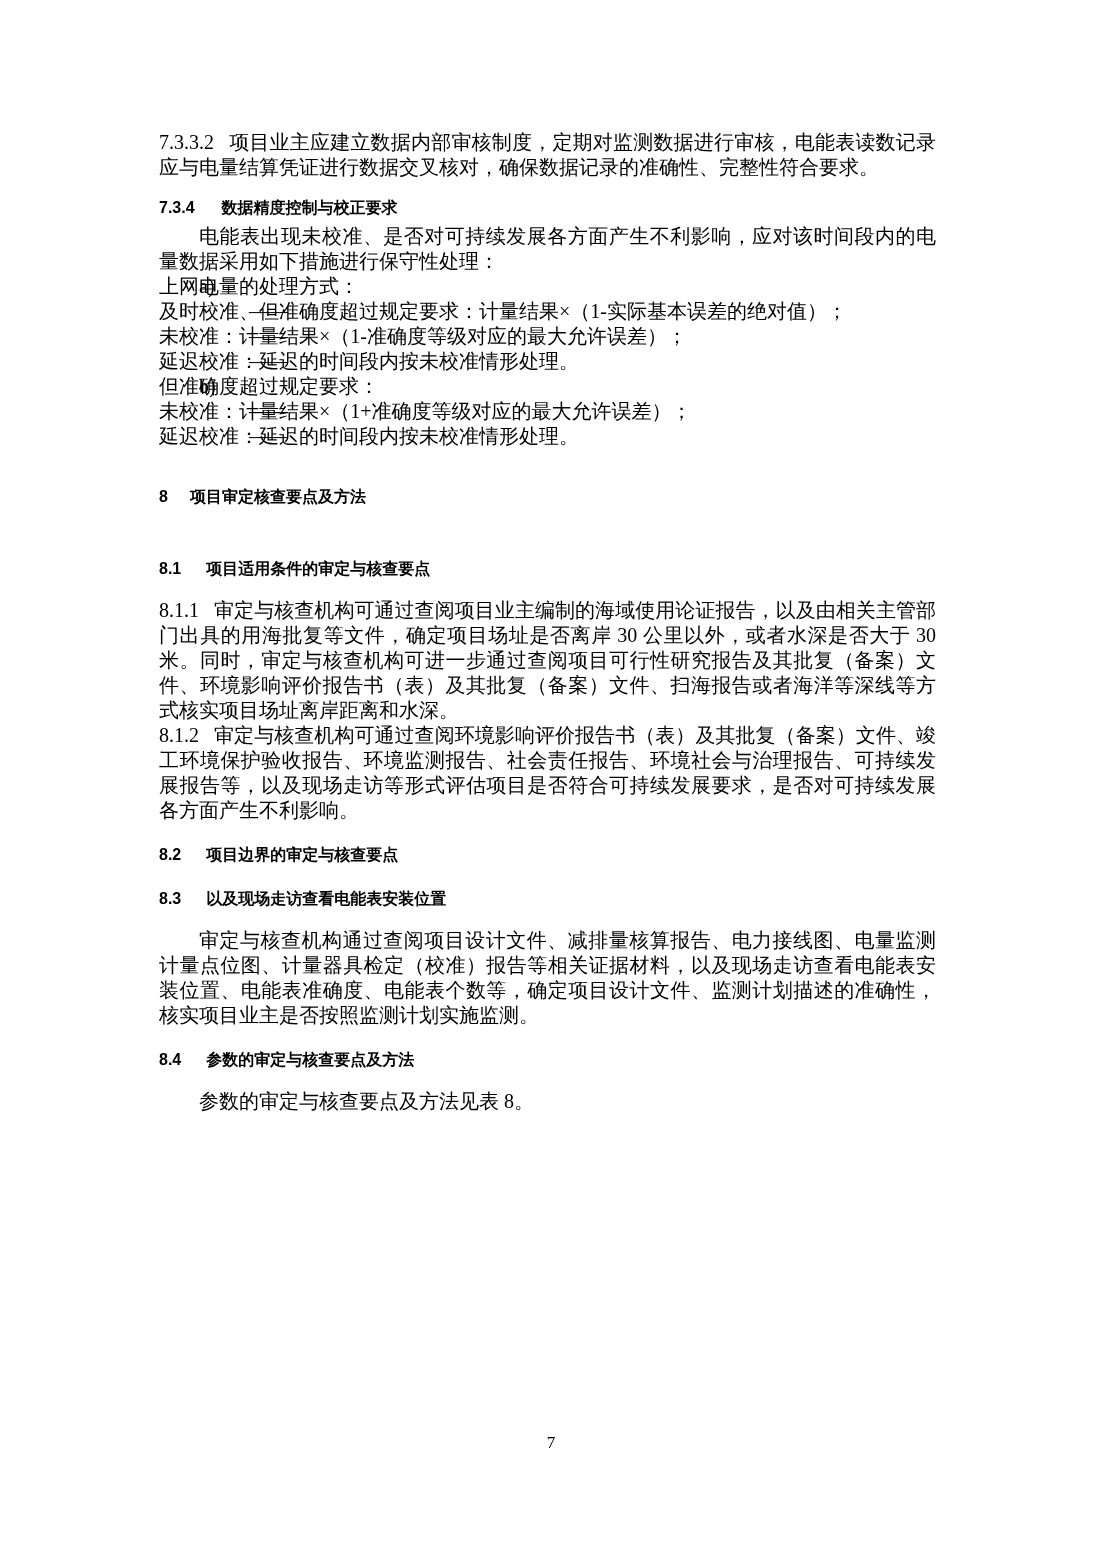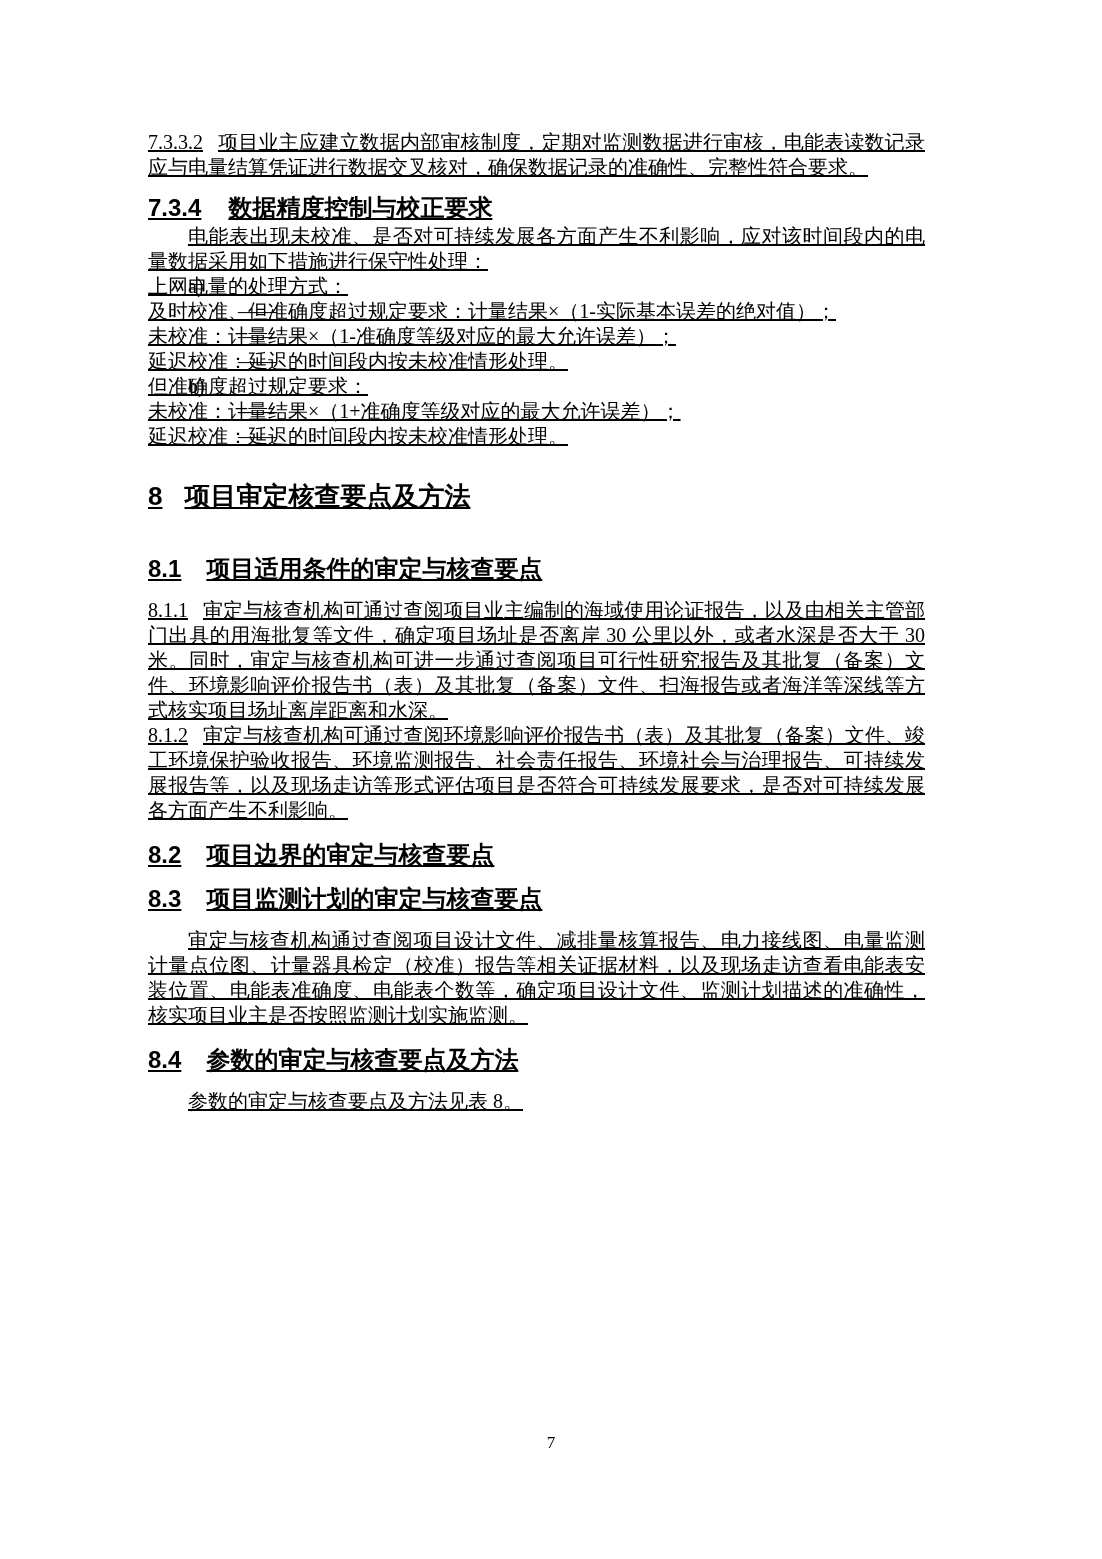--- a/index.html
+++ b/index.html
@@ -12,27 +12,26 @@
     position: relative;
     width: 1102px;
     height: 1559px;
     background: #ffffff;
     color: #000000;
     font-family: "Liberation Serif", "DejaVu Serif", serif;
     overflow: hidden;
   }
   .doc {
     position: absolute;
-    left: 148px;
+    left: 159px;
     top: 130px;
     width: 777px;
     font-size: 20px;
     line-height: 25px;
     text-align: justify;
-    text-decoration: underline;
   }
   .doc p { margin: 0; padding: 0; }
 
   
   .num-para .num { margin-right: 15px; }
 
   
   .indent-para { text-indent: 2em; }
 
   
@@ -40,26 +39,26 @@
   .list-item .label { position: absolute; left: 40px; top: 0; }
 
   
   .dash-item { position: relative; padding-left: 130px; }
   .dash-item .dash { position: absolute; left: 90px; top: 0; letter-spacing: -1px; }
 
   
   .h1, .h2, .h3 {
     font-family: "Liberation Sans", "DejaVu Sans", sans-serif;
     font-weight: bold;
-    font-size: 24px;
+    font-size: 16px;
     line-height: 25px;
     text-align: left;
     margin: 0;
   }
-  .h1 { font-size: 26px; margin: 35px 0 47px 0; }
+  .h1 { font-size: 16px; margin: 35px 0 47px 0; }
   .h2 { margin: 19px 0 17px 0; }
   .h3 { margin: 15px 0 4px 0; }
   .h1 .hnum { margin-right: 22px; }
   .h2 .hnum { margin-right: 25px; }
   .h3 .hnum { margin-right: 27px; }
 
   .page-number {
     position: absolute;
     left: 0;
     top: 1432px;
@@ -102,21 +101,21 @@
 
     <h2 class="h2"><span class="hnum">8.1</span><span>项目适用条件的审定与核查要点</span></h2>
 
     <p class="num-para"><span class="num">8.1.1</span><span>审定与核查机构可通过查阅项目业主编制的海域使用论证报告，以及由相关主管部门出具的用海批复等文件，确定项目场址是否离岸 30 公里以外，或者水深是否大于 30 米。同时，审定与核查机构可进一步通过查阅项目可行性研究报告及其批复（备案）文件、环境影响评价报告书（表）及其批复（备案）文件、扫海报告或者海洋等深线等方式核实项目场址离岸距离和水深。</span></p>
 
     <p class="num-para"><span class="num">8.1.2</span><span>审定与核查机构可通过查阅环境影响评价报告书（表）及其批复（备案）文件、竣工环境保护验收报告、环境监测报告、社会责任报告、环境社会与治理报告、可持续发展报告等，以及现场走访等形式评估项目是否符合可持续发展要求，是否对可持续发展各方面产生不利影响。</span></p>
 
     <h2 class="h2"><span class="hnum">8.2</span><span>项目边界的审定与核查要点</span></h2>
 
 
-    <h2 class="h2"><span class="hnum">8.3</span><span>项目监测计划的审定与核查要点</span></h2>
+    <h2 class="h2"><span class="hnum">8.3</span><span>以及现场走访查看电能表安装位置</span></h2>
 
     <p class="indent-para">审定与核查机构通过查阅项目设计文件、减排量核算报告、电力接线图、电量监测计量点位图、计量器具检定（校准）报告等相关证据材料，以及现场走访查看电能表安装位置、电能表准确度、电能表个数等，确定项目设计文件、监测计划描述的准确性，核实项目业主是否按照监测计划实施监测。</p>
 
     <h2 class="h2"><span class="hnum">8.4</span><span>参数的审定与核查要点及方法</span></h2>
 
     <p class="indent-para">参数的审定与核查要点及方法见表 8。</p>
 
   </main>
 
   <div class="page-number">7</div>

